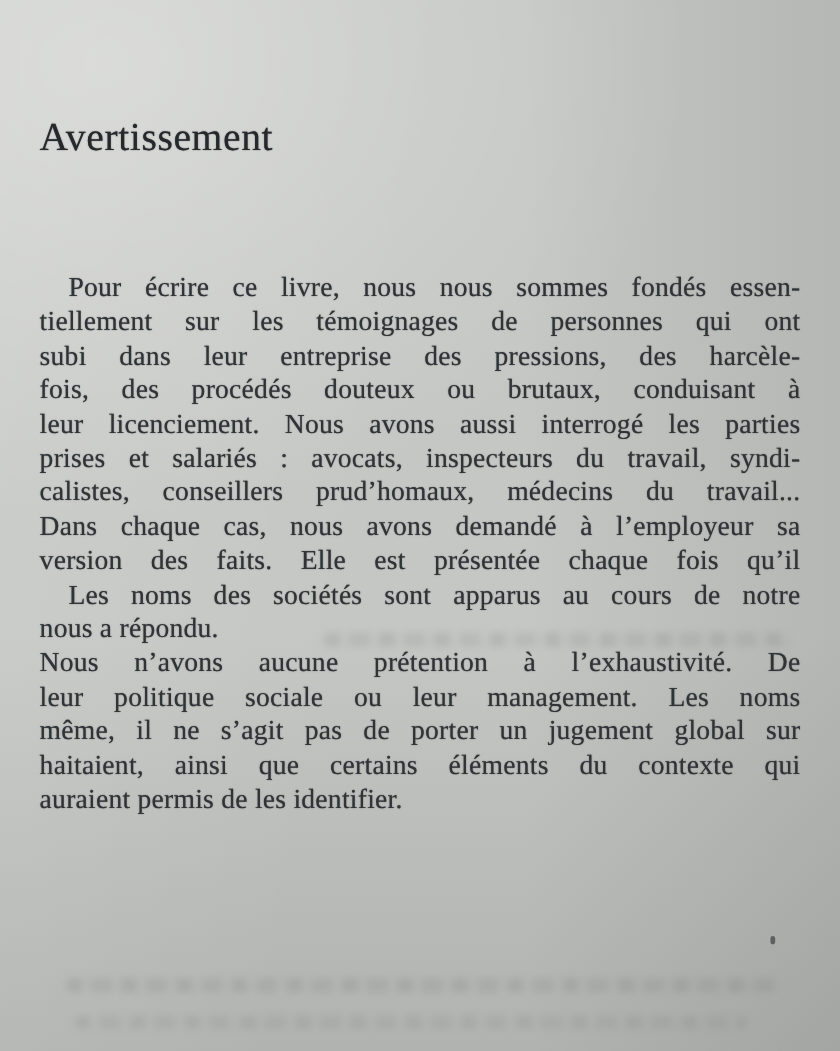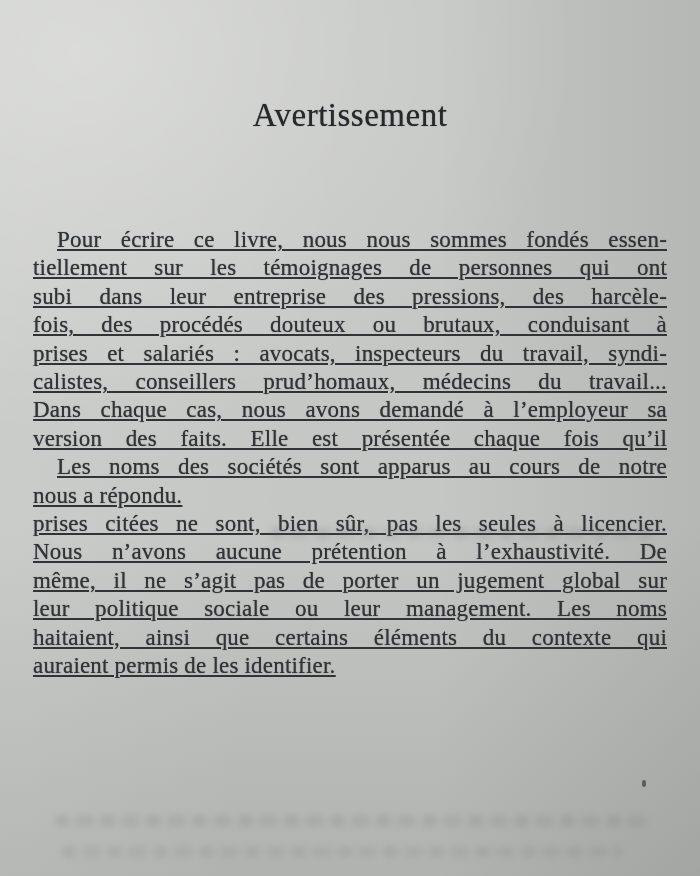--- a/index.html
+++ b/index.html
@@ -22,38 +22,37 @@
       linear-gradient(100deg, rgba(255,255,255,0.12) 0%, rgba(255,255,255,0) 45%),
       linear-gradient(to right, rgba(40,45,42,0) 62%, rgba(40,45,42,0.10) 100%),
       linear-gradient(to bottom, rgba(40,45,42,0) 60%, rgba(40,45,42,0.13) 100%);
   }
 
   .title {
     position: absolute;
     top: 97px;
     left: 33px;
     width: 634px;
-    text-align: center;
+    text-align: left;
     font-size: 33px;
     letter-spacing: 0.5px;
     color: #26292c;
     text-shadow: 0 0 1px rgba(50,55,58,0.85);
   }
 
   .text-block {
     position: absolute;
     top: 226px;
     left: 33px;
     width: 634px;
     font-size: 23px;
     line-height: 28.4px;
     letter-spacing: 0.2px;
     color: #303437;
     text-shadow: 0 0 1px rgba(60,65,68,0.85);
-    text-decoration: underline;
   }
 
   .line {
     text-align: justify;
     text-align-last: justify;
     white-space: normal;
   }
   .line.first { text-indent: 24px; }
   .line.last  { text-align-last: left; }
 
@@ -90,30 +89,30 @@
 <body>
 
 <div class="page">
   <div class="title">Avertissement</div>
 
   <div class="text-block">
       <div class="line first">Pour écrire ce livre, nous nous sommes fondés essen-</div>
       <div class="line">tiellement sur les témoignages de personnes qui ont</div>
       <div class="line">subi dans leur entreprise des pressions, des harcèle-</div>
       <div class="line">fois, des procédés douteux ou brutaux, conduisant à</div>
+      <div class="line">leur licenciement. Nous avons aussi interrogé les parties</div>
       <div class="line">prises et salariés : avocats, inspecteurs du travail, syndi-</div>
       <div class="line">calistes, conseillers prud’homaux, médecins du travail...</div>
       <div class="line">Dans chaque cas, nous avons demandé à l’employeur sa</div>
       <div class="line">version des faits. Elle est présentée chaque fois qu’il</div>
       <div class="line first">Les noms des sociétés sont apparus au cours de notre</div>
       <div class="line last">nous a répondu.</div>
-      <div class="line">prises citées ne sont, bien sûr, pas les seules à licencier.</div>
       <div class="line">Nous n’avons aucune prétention à l’exhaustivité. De</div>
+      <div class="line">leur politique sociale ou leur management. Les noms</div>
       <div class="line">même, il ne s’agit pas de porter un jugement global sur</div>
-      <div class="line">leur politique sociale ou leur management. Les noms</div>
       <div class="line">haitaient, ainsi que certains éléments du contexte qui</div>
       <div class="line last">auraient permis de les identifier.</div>
     </div>
 
   <div class="ghost ghost-mid"></div>
   <div class="ghost ghost-bot-1"></div>
   <div class="ghost ghost-bot-2"></div>
   <div class="speck"></div>
 </div>
 

